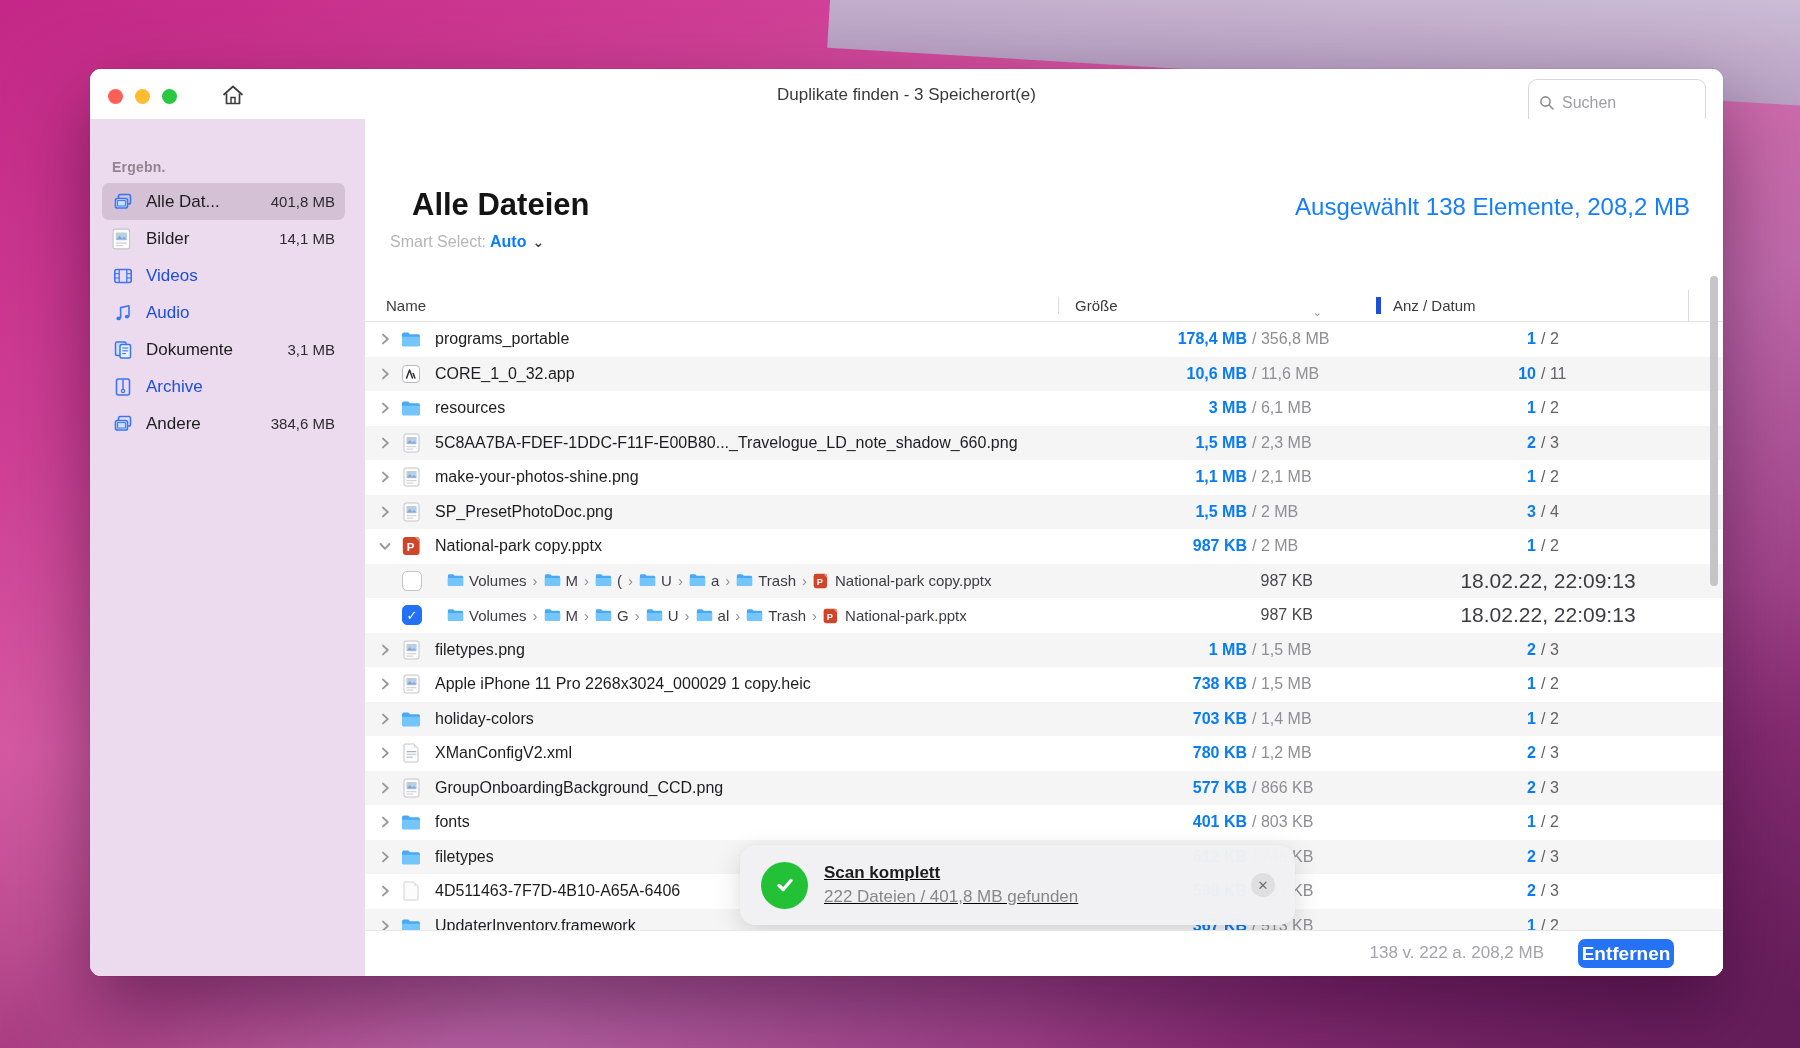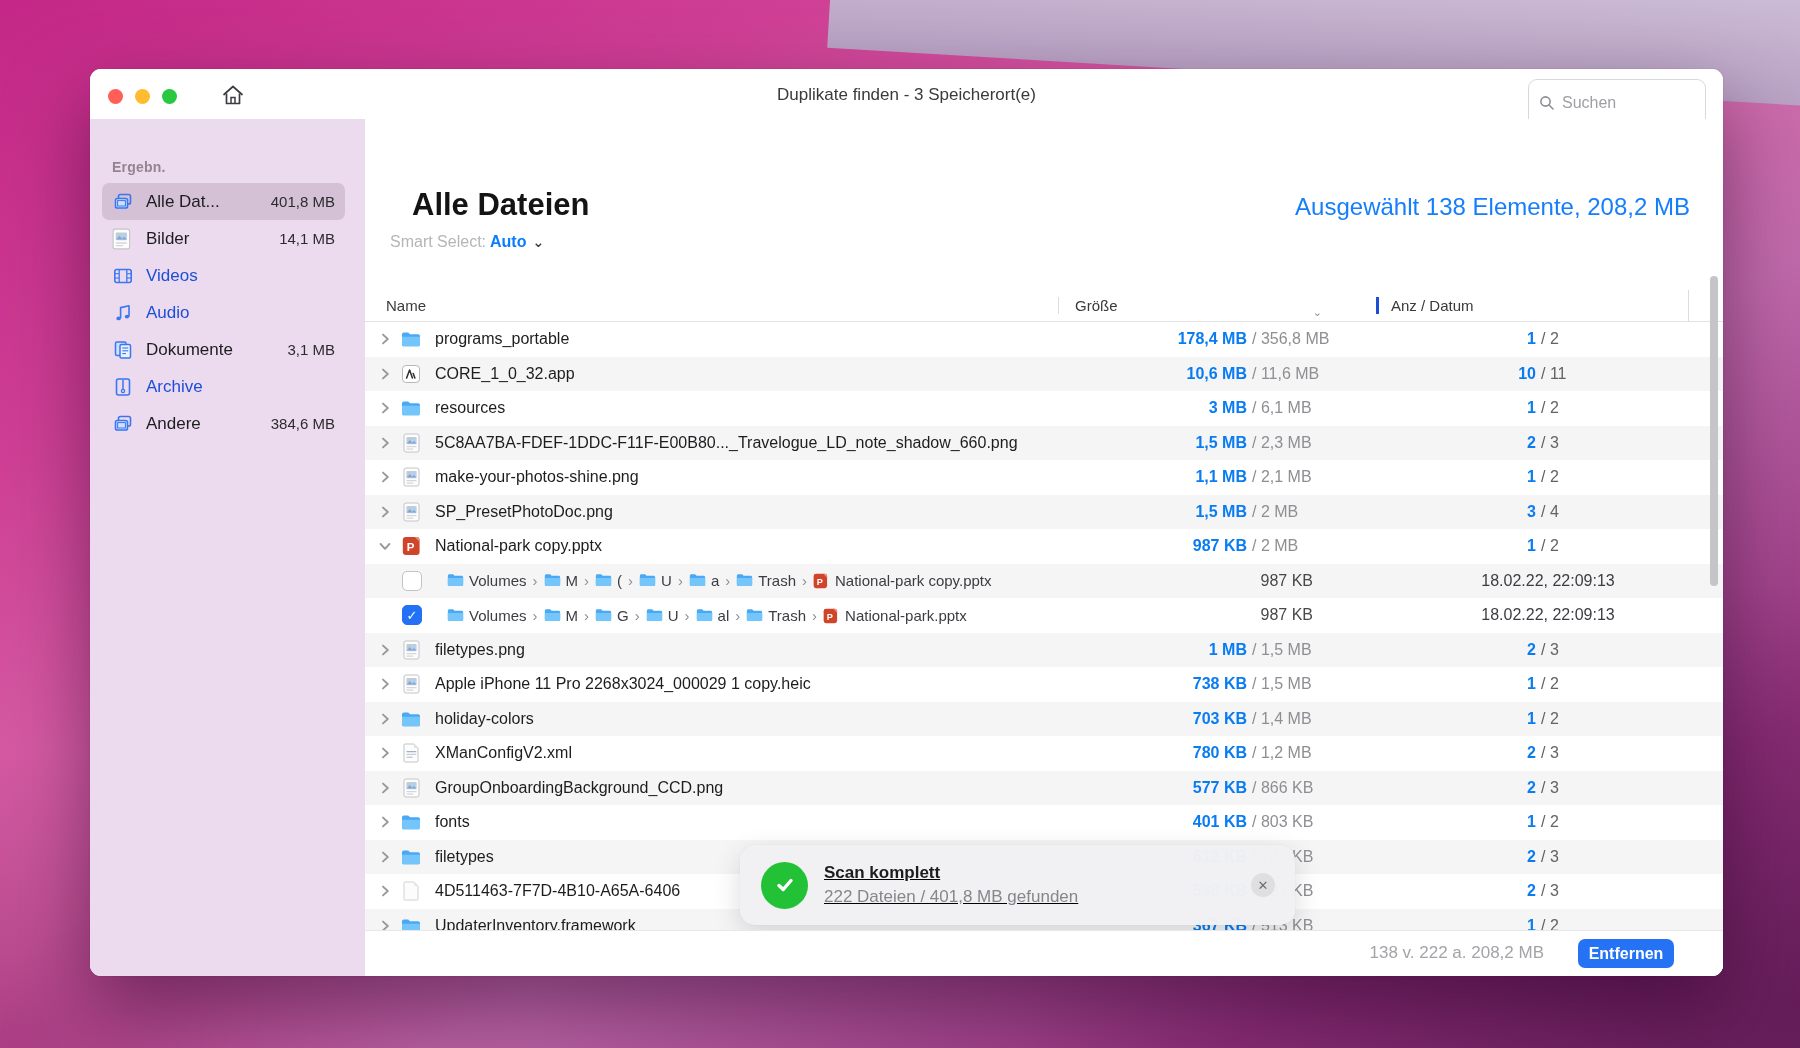--- a/index.html
+++ b/index.html
@@ -55,38 +55,38 @@
   .smart-select .val{ color:#0a7cff; font-weight:bold; margin-left:4px; }
   .smart-select .chev{ color:#3c3c43; font-weight:bold; margin-left:6px; font-size:14px; }
   .sel-summary{ position:absolute; right:33px; top:74px; font-size:24px; color:#157efb; }
 
   
   .thead{ position:absolute; left:0; right:0; top:171px; height:32px; display:flex;
     align-items:center; border-bottom:1px solid #e2e2e4; font-size:15px; color:#3a3a3c;gap:32px; }
   .th-name{ flex:1; padding-left:21px; }
   .th-size{ width:286px; padding-left:16px; border-left:1px solid #dcdcde; position:relative; }
   .th-size .sort{ position:absolute; right:22px; top:9px; color:#8e8e93; font-size:11px; }
-  .th-anz{ width:280px; padding-left:12px; border-left:3px solid #1d4ed8; }
+  .th-anz{ width:280px; padding-left:12px; border-left:5px solid #1d4ed8; }
   .th-end{ width:35px; border-left:1px solid #dcdcde; height:100%; }
 
   .rows{ position:absolute; left:0; right:0; top:203px; bottom:46px; overflow:hidden; }
   .row{ display:flex; align-items:center; height:34.5px; background:#fff; }
   .row.alt{ background:#f5f5f6; }
   .disc{ width:22px; margin-left:9px; flex:0 0 22px; display:flex; align-items:center; justify-content:center; }
   .ficon{ width:22px; height:20px; flex:0 0 22px; margin-right:13px; margin-left:4px;
     display:flex; align-items:center; justify-content:center; }
   .fname{ flex:1; font-size:16px; color:#1d1d1f; white-space:nowrap; overflow:hidden; }
   .csize{ width:286px; flex:0 0 286px; display:flex; align-items:center; font-size:16px; }
   .csize .sel{ width:125px; text-align:right; color:#0a7cf2; font-weight:bold; }
   .csize .tot{ color:#8e8e93; margin-left:5px; }
   .csize .plain{ width:100%; text-align:right; padding-right:95px; color:#48484a; }
   .canz{ width:280px; flex:0 0 280px; display:flex; align-items:center; font-size:16px; }
   .canz .sel{ width:128px; text-align:right; color:#0a7cf2; font-weight:bold; }
   .canz .tot{ color:#636366; margin-left:5px; }
-  .canz .date{ width:100%; text-align:center; color:#3c3c43; font-size:16px; }
+  .canz .date{ width:100%; text-align:center; color:#3c3c43; font-size:21px; }
   .cend{ width:35px; flex:0 0 35px; }
 
   
   .checkbox{ width:20px; height:20px; margin-left:37px; flex:0 0 20px; border-radius:5px;
     border:1.5px solid #c3c3c8; background:#fff; display:flex; align-items:center; justify-content:center; }
   .checkbox.checked{ background:#2372f5; border-color:#2372f5; color:#fff; font-size:13px; font-weight:bold; }
   .crumbs{ flex:1; display:flex; align-items:center; margin-left:25px; font-size:15px;
     color:#3c3c43; white-space:nowrap; overflow:hidden; gap:5px; }
   .crumbs .sep{ color:#8e8e93; font-size:15px; padding:0 1px; }
   .crumbs .ci{ width:17px; height:15px; display:inline-flex; }
@@ -103,21 +103,21 @@
   .toast-msg{ font-size:17px; color:#86868b; }
   .toast-close{ position:absolute; right:20px; top:28px; width:24px; height:24px; border-radius:50%;
     background:#dfdfe2; color:#6e6e73; display:flex; align-items:center; justify-content:center;
     font-size:13px; }
 
   
   .footer{ position:absolute; left:0; right:0; bottom:0; height:46px; background:#fff;
     border-top:1px solid #e7e7e9; z-index:6; }
   .foot-summary{ position:absolute; right:179px; top:12px; font-size:17px; color:#a3a3a8; }
   .remove-btn{ position:absolute; right:49px; top:8px; width:96px; height:29px; border:none;
-    border-radius:7px; background:#2572f5; color:#fff; font-size:16px; font-weight:bold;
+    border-radius:7px; background:#2572f5; color:#fff; font-size:19px; font-weight:bold;
     font-family:inherit; }
 
   .scroll-thumb{ position:absolute; right:5px; top:157px; width:8px; height:310px;
     background:#c5c5c9; border-radius:4px; z-index:4; }
 
   svg{ display:block; }
 </style>
 </head>
 <body>
 

